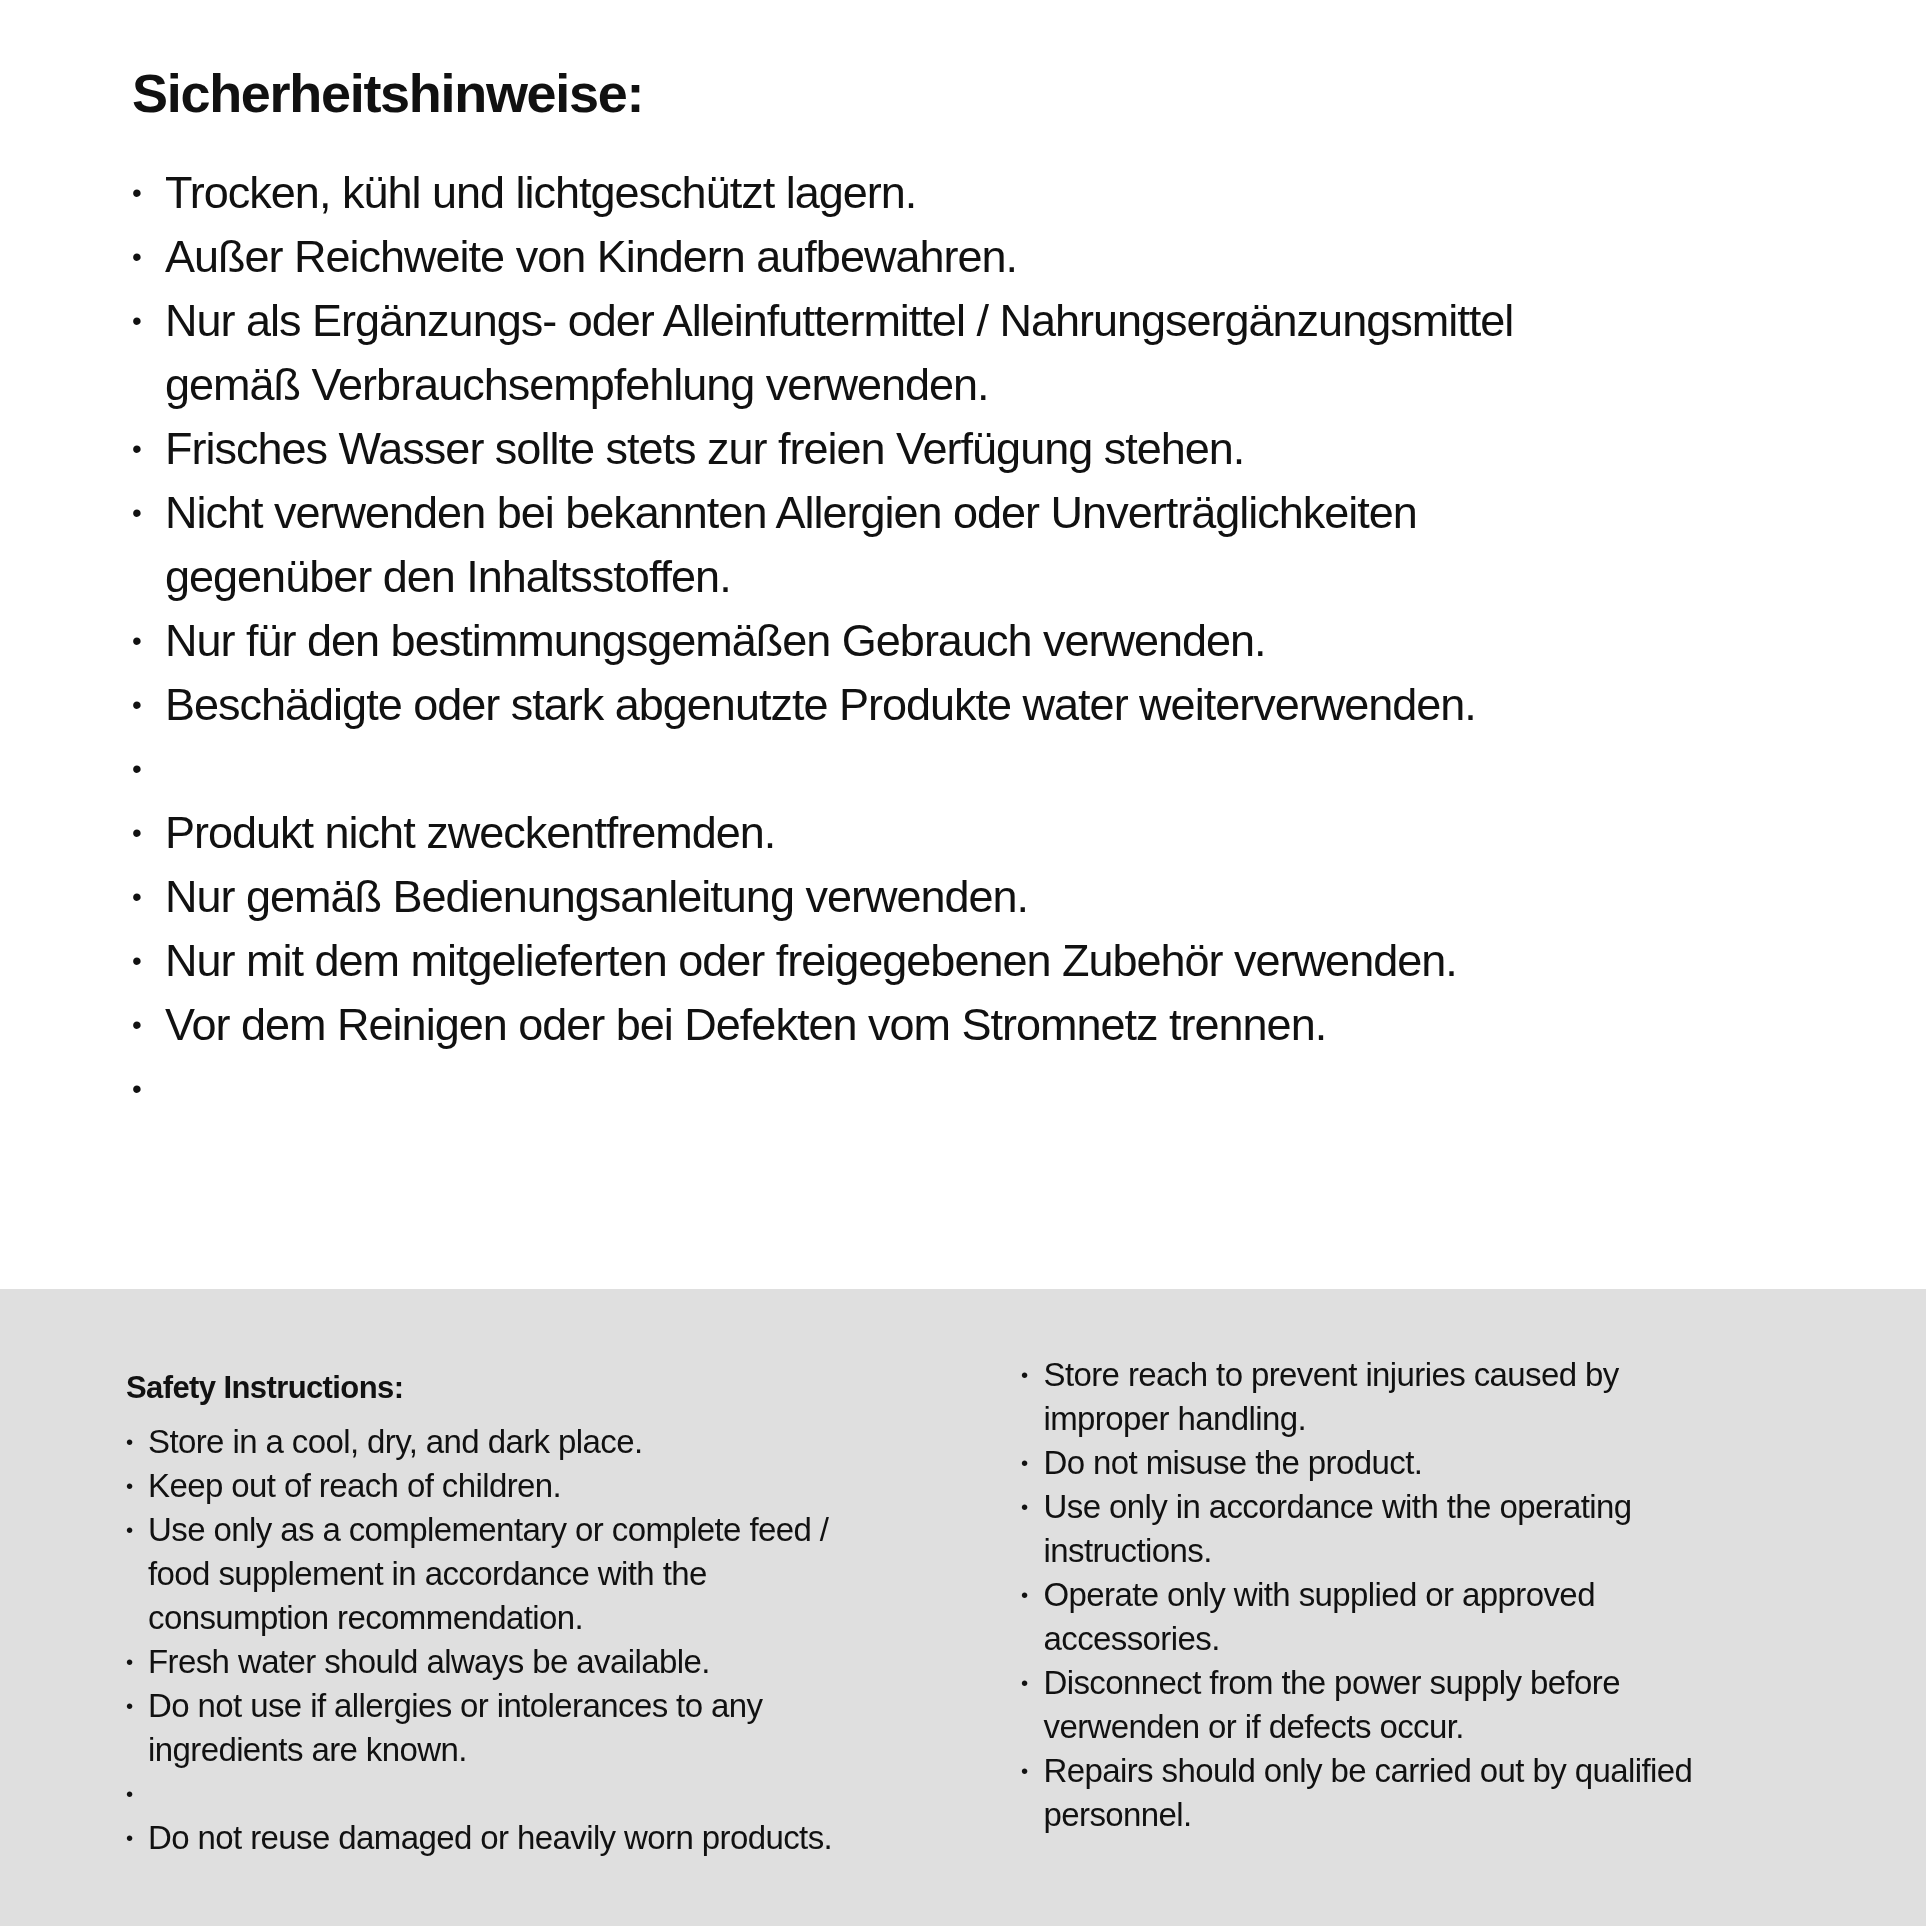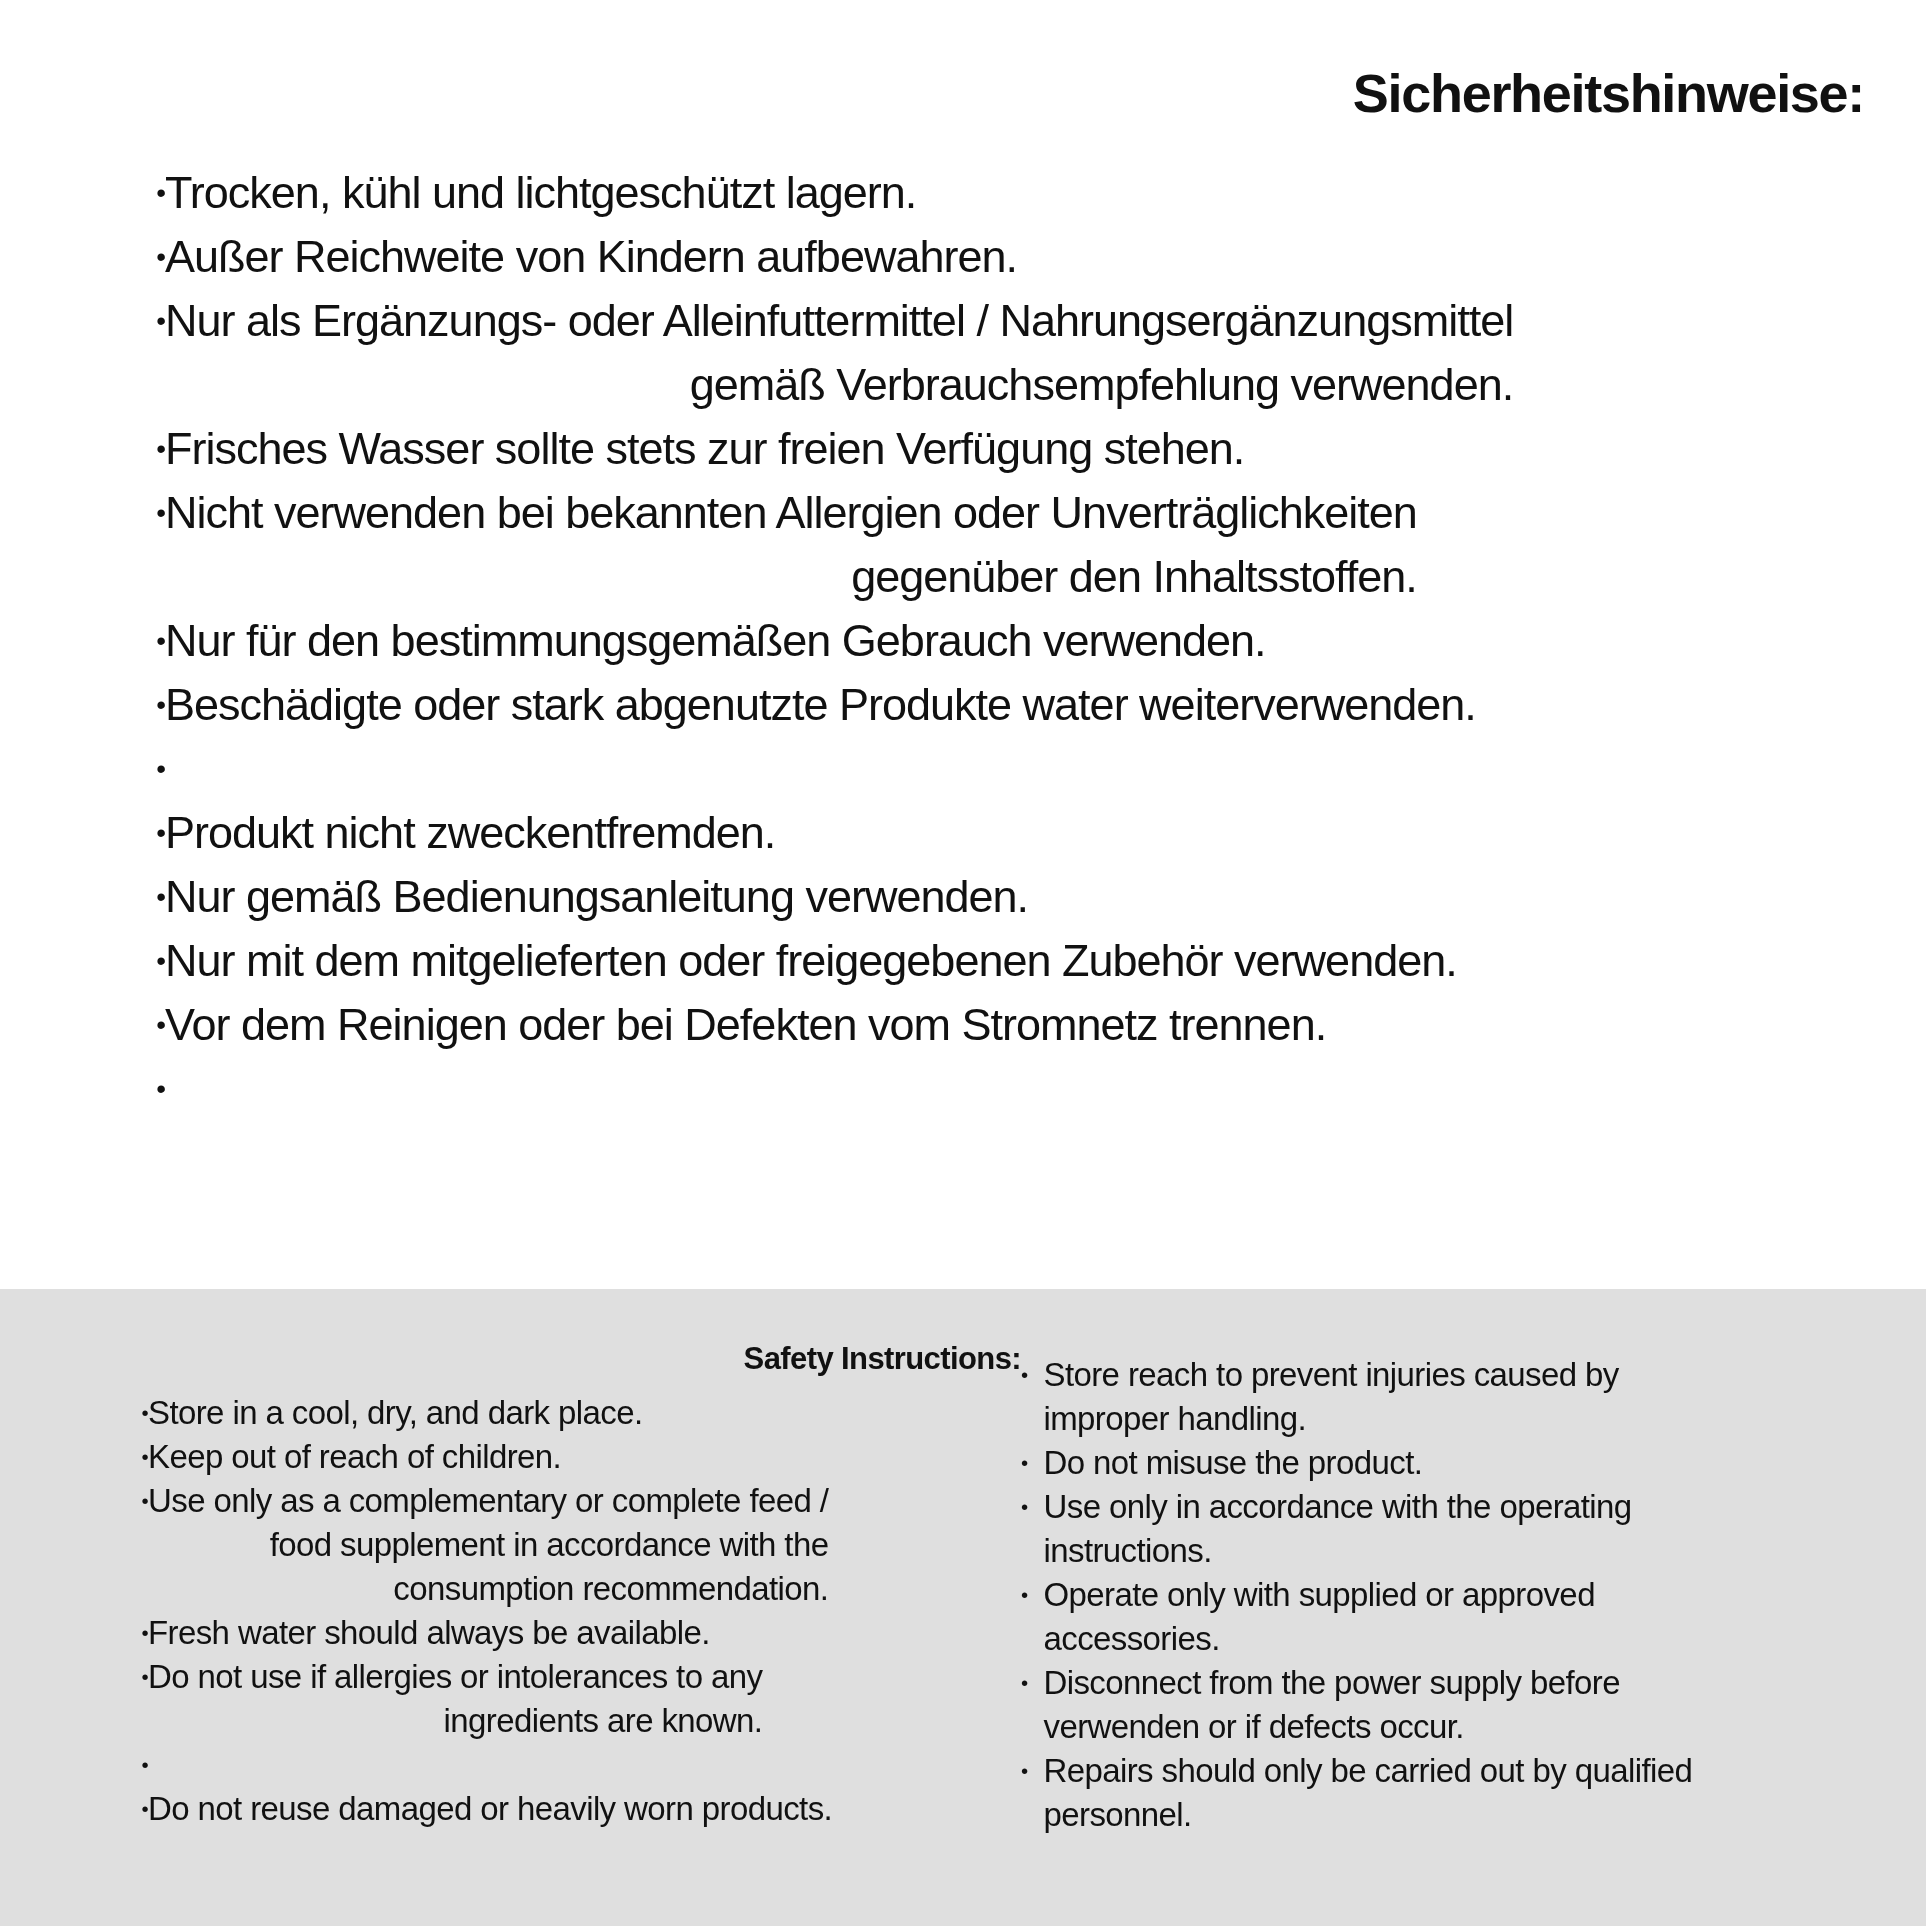--- a/index.html
+++ b/index.html
@@ -18,21 +18,20 @@
   
   .de-section {
     position: absolute;
     top: 0; left: 0;
     width: 1926px;
     height: 1289px;
     background: #ffffff;
   }
   .de-inner {
     padding: 62px 62px 0 132px;
-    text-align: right;
   }
   .de-title {
     margin: 0 0 37px 0;
     font-size: 54px;
     font-weight: bold;
     letter-spacing: -1.3px;
     color: #111111;
   }
   ul.bullet-list {
     list-style: none;
@@ -63,24 +62,23 @@
   
   .en-section {
     position: absolute;
     top: 1289px; left: 0;
     width: 1926px;
     height: 638px;
     background: #dfdfdf;
   }
   .en-col-left {
     position: absolute;
-    top: 51px;
+    top: 80px;
     left: 126px;
     width: 895px;
-    text-align: right;
   }
   .en-col-right {
     position: absolute;
     top: 64px;
     left: 1021px;
     width: 860px;
   }
   .en-title {
     margin: 0 0 14px 0;
     font-size: 31px;

